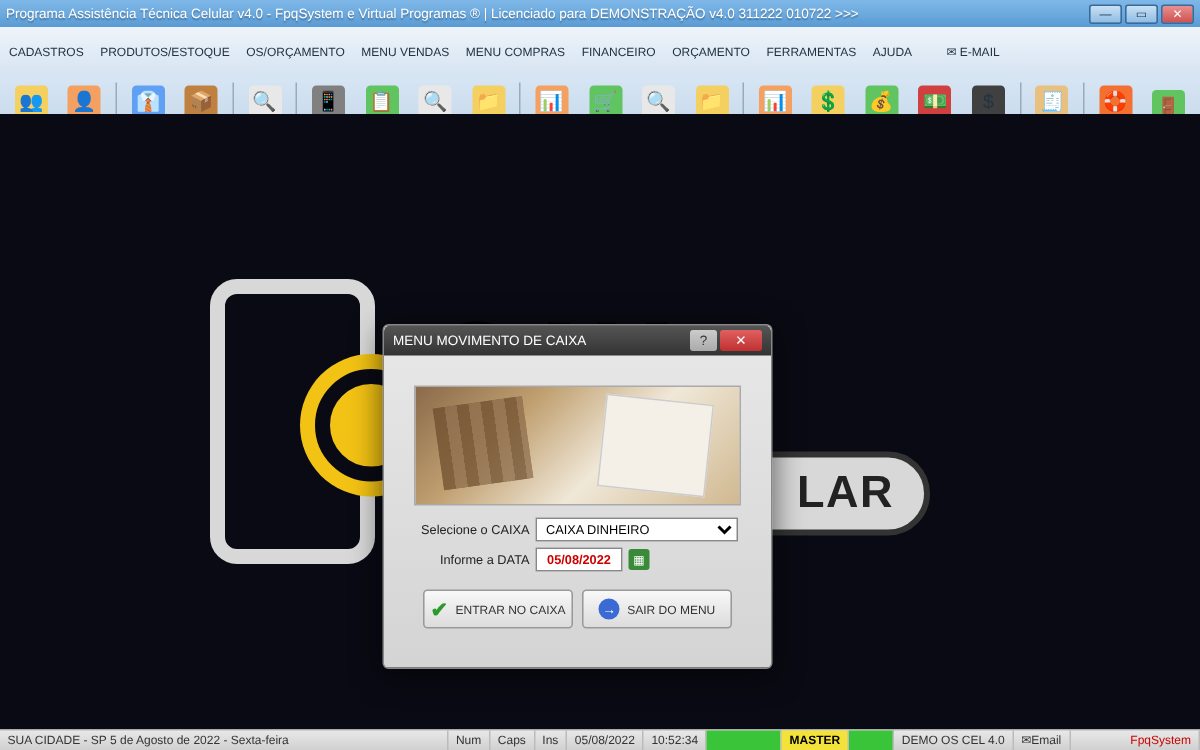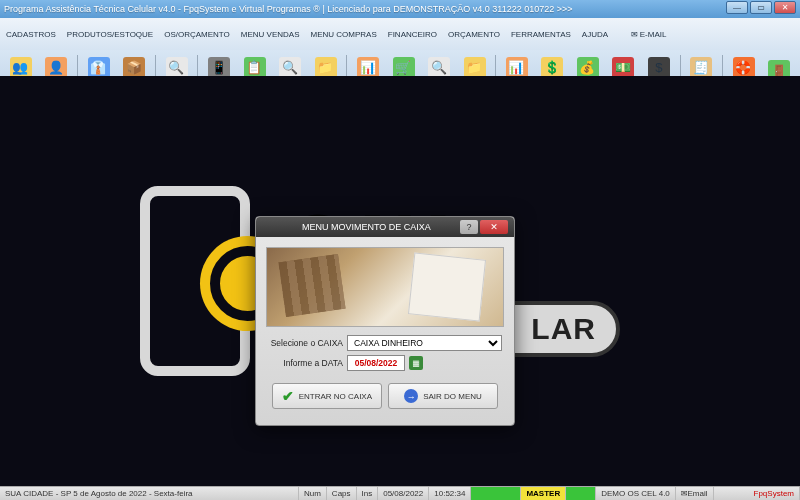--- a/index.html
+++ b/index.html
@@ -1,18 +1,18 @@
 <!DOCTYPE html>
 <html><head>
 <meta charset="utf-8">
 <style>
 * { margin: 0; padding: 0; box-sizing: border-box; font-family: Tahoma, Arial, sans-serif; }
 body { width: 800px; height: 500px; overflow: hidden; background: #fff; position: relative; }
 
-.titlebar { height: 18px; background: linear-gradient(#7fb8e8,#5a9bd4); display: flex; align-items: flex-end; padding: 4px 4px; font-size: 9px; color: #fff; }
+.titlebar { height: 18px; background: linear-gradient(#7fb8e8,#5a9bd4); display: flex; align-items: center; padding: 4px 4px; font-size: 9px; color: #fff; }
 .titlebar .title { flex: 1; text-shadow: 0 1px 1px rgba(0,0,0,.3); }
 .win-btns { display: flex; gap: 2px; }
 .win-btn { width: 22px; height: 13px; border: 1px solid #3a6a9a; border-radius: 2px; background: linear-gradient(#c8e0f4,#8fbde4); font-size: 8px; display: flex; align-items: center; justify-content: center; color: #234; }
 .win-btn.close { background: linear-gradient(#e89090,#d05050); color: #fff; }
 
 .menubar { height: 14px; background: linear-gradient(#eef4fa,#d6e4f2); display: flex; align-items: center; padding: 16px 6px; font-size: 8px; color: #234; gap: 11px; }
 .menubar span { cursor: default; }
 .email-btn { margin-left: 12px; display: flex; align-items: center; gap: 2px; font-size: 8px; }
 
 .toolbar { height: 44px; background: linear-gradient(#d8e6f4,#c2d6ea); display: flex; align-items: center; padding: 0 4px; gap: 2px; border-bottom: 1px solid #9ab; }
@@ -26,24 +26,24 @@
 .phone-shape { width: 110px; height: 190px; border: 10px solid #d8d8d8; border-radius: 18px; background: #0a0a14; position: relative; }
 .gear { position: absolute; left: 60px; top: 75px; width: 95px; height: 95px; }
 .gear-body { width: 100%; height: 100%; background: #f2c214; border-radius: 50%; position: relative; }
 .gear-body::before { content:''; position:absolute; inset:10px; border:10px solid #0a0a14; border-radius:50%; }
 .gear-body::after { content:''; position:absolute; inset:28px; background:#f2c214; border-radius:50%; }
 .logo-text { position: absolute; left: 150px; top: 40px; font-size: 72px; font-weight: 900; color: #f2c214; -webkit-text-stroke: 3px #000; letter-spacing: -2px; }
 .logo-pill { position: absolute; left: 200px; top: 140px; width: 280px; height: 56px; border: 4px solid #333; border-radius: 28px; background: #d8d8d8; display: flex; align-items: center; justify-content: flex-end; padding-right: 20px; font-size: 30px; font-weight: 900; color: #222; letter-spacing: 1px; }
 
 .dialog { position: absolute; left: 255px; top: 140px; width: 260px; background: linear-gradient(#e8e8e8,#d4d4d4); border: 1px solid #888; border-radius: 4px; box-shadow: 0 4px 20px rgba(0,0,0,.6); }
 .dlg-title { height: 20px; background: linear-gradient(#555,#333); color: #fff; font-size: 9px; display: flex; align-items: center; padding: 0 6px; border-radius: 4px 4px 0 0; }
-.dlg-title span { flex: 1; margin-left: 40px; }
+.dlg-title span { flex: 1; }
 .dlg-close { width: 28px; height: 14px; background: linear-gradient(#e06060,#c03030); border-radius: 2px; font-size: 9px; color:#fff; display:flex; align-items:center; justify-content:center; }
 .dlg-help { width: 18px; height: 14px; background: linear-gradient(#ccc,#aaa); border-radius: 2px; font-size: 9px; color:#333; display:flex; align-items:center; justify-content:center; margin-right:2px; }
-.dlg-body { padding: 10px; }
+.dlg-body { padding: 20px; }
 .dlg-img { height: 80px; background: linear-gradient(135deg,#8a6a4a 0%,#c0a070 30%,#f0e8d8 60%,#d0b890 100%); margin-bottom: 8px; border: 1px solid #aaa; position: relative; overflow: hidden; }
 .dlg-img::before { content:''; position:absolute; left:15px; top:10px; width:60px; height:55px; background:repeating-linear-gradient(90deg,#6a4a2a 0 8px,#8a6a4a 8px 16px),repeating-linear-gradient(0deg,#6a4a2a 0 8px,#8a6a4a 8px 16px); opacity:.7; transform:rotate(-8deg); }
 .dlg-img::after { content:''; position:absolute; right:20px; top:8px; width:70px; height:60px; background:#f4f0e8; transform:rotate(6deg); border:1px solid #ccc; }
 .dlg-row { display: flex; align-items: center; font-size: 8.5px; color: #222; margin: 4px 2px; gap: 4px; }
 .dlg-row label { width: 75px; text-align: right; }
 .dlg-select { flex: 1; height: 16px; font-size: 8.5px; border: 1px solid #888; background: #fff; padding: 0 2px; }
 .dlg-date { width: 58px; height: 16px; font-size: 8.5px; border: 1px solid #888; background: #fff; color: #c00; font-weight: bold; text-align: center; }
 .cal-icon { width: 14px; height: 14px; background: #3a8a3a; border-radius: 2px; display:flex; align-items:center; justify-content:center; color:#fff; font-size:8px; }
 .dlg-btns { display: flex; gap: 6px; padding: 8px 6px 6px; }
 .dlg-btn { flex: 1; height: 26px; border: 1px solid #999; border-radius: 3px; background: linear-gradient(#f8f8f8,#dcdcdc); display: flex; align-items: center; justify-content: center; gap: 5px; font-size: 8px; color: #333; cursor: pointer; }

